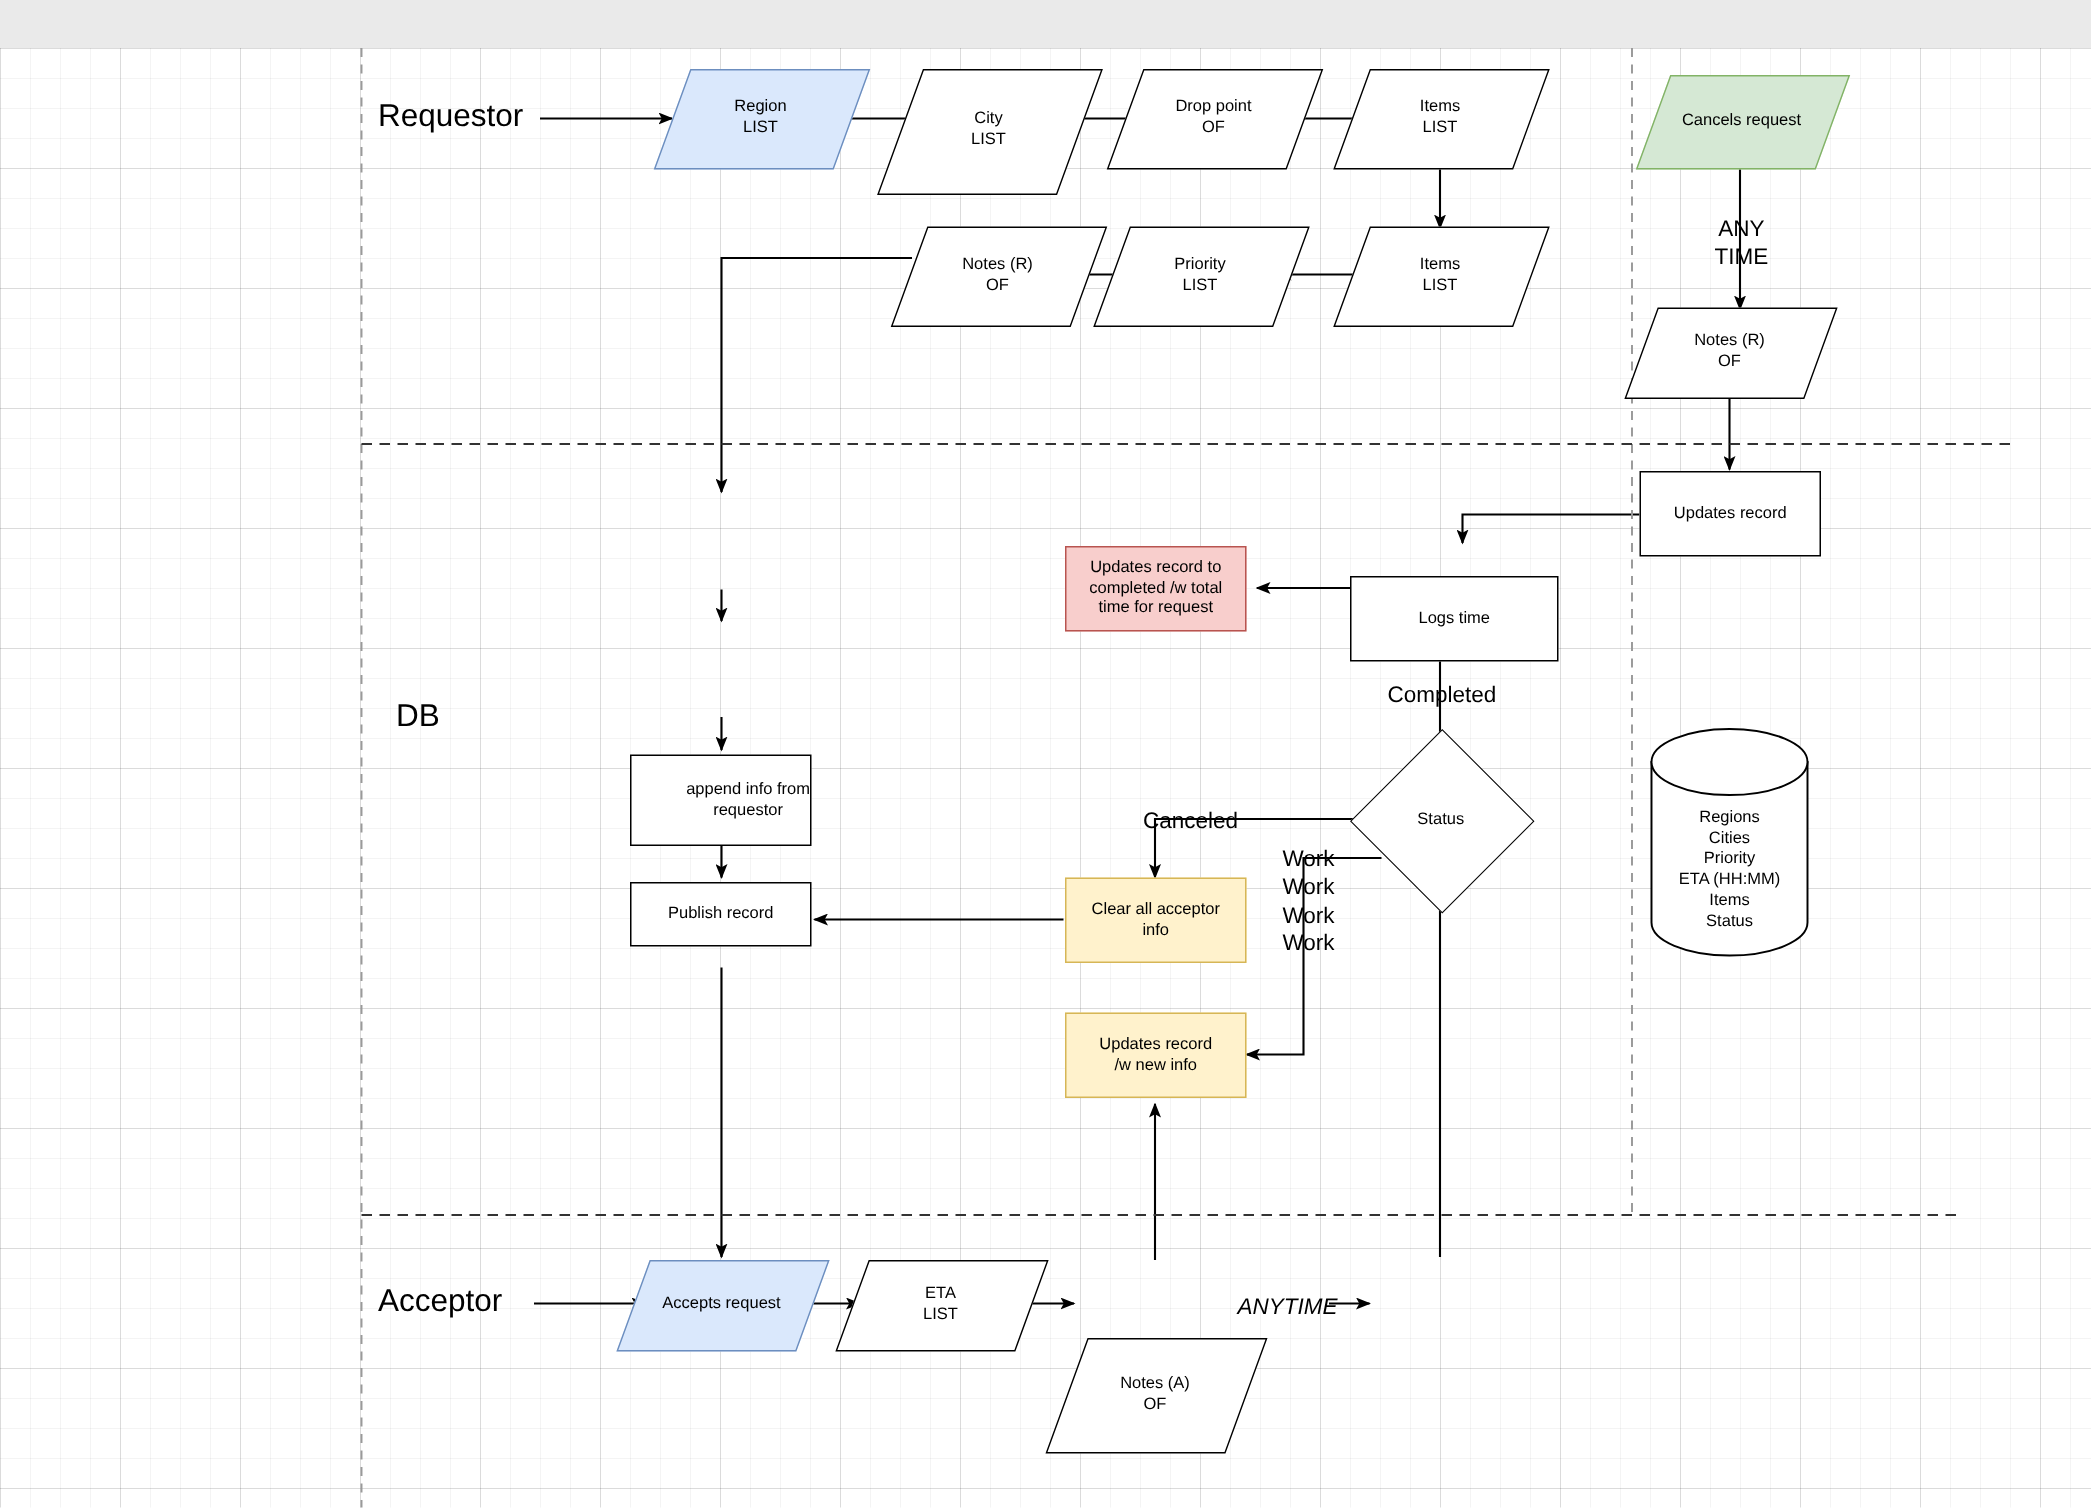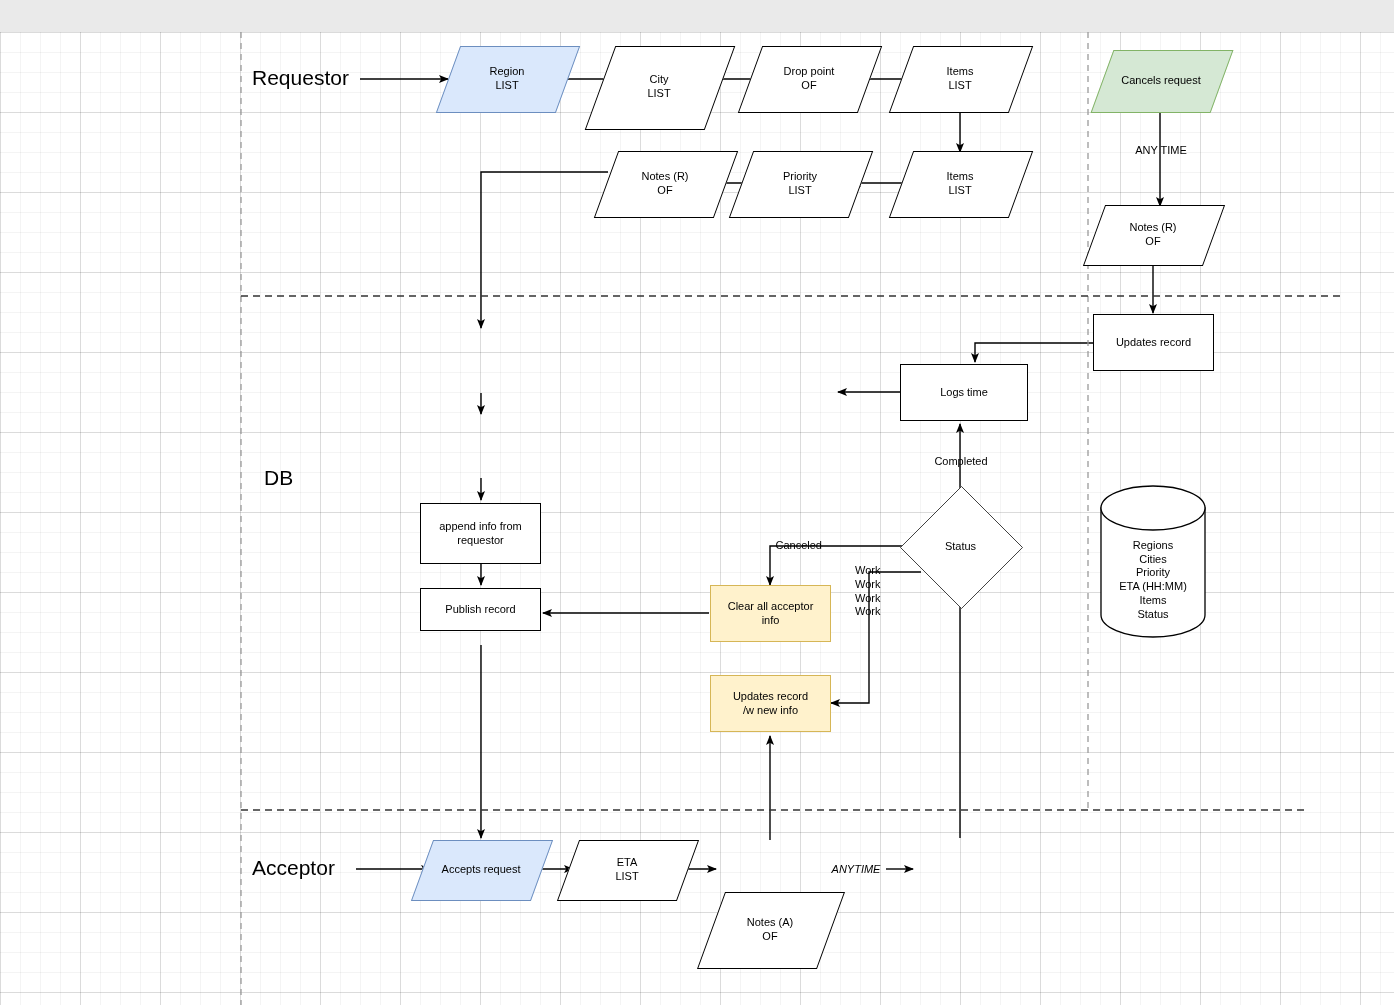--- a/index.html
+++ b/index.html
@@ -50,21 +50,21 @@
   .diamond{background:transparent;border:none;}
   .diamond .shape{position:absolute;left:0;top:0;width:100%;height:100%;
       background:#ffffff;border:1px solid #000;
       transform:rotate(45deg) scale(0.707);}
   .diamond .lbl{position:relative;z-index:2;}
 
   
   .cyl{background:transparent;border:none;}
 
   .swimlabel{position:absolute;font-size:21px;color:#000;white-space:nowrap;}
-  .edgelabel{position:absolute;font-size:11px;color:#000;background:transparent;
+  .edgelabel{position:absolute;font-size:15px;color:#000;background:transparent;
              white-space:pre-line;text-align:center;line-height:1.25;}
 </style>
 </head>
 <body>
 
 <div id="canvas">
 
   <div id="topbar"></div>
 
   <svg id="wires" viewBox="0 0 1394 1005" xmlns="http://www.w3.org/2000/svg">
@@ -189,31 +189,36 @@
     <span class="lbl">Notes (R)
 OF</span>
   </div>
 
   <div class="node rect" style="left:1093px;top:314px;width:121px;height:57px;">
     <span class="lbl">Updates record</span>
   </div>
 
 
 
-  <div class="node rect" style="left:420px;top:503px;width:121px;height:61px;">
+  <div class="node rect" style="left:420px;top:503px;width:121px;height:61px;justify-content:flex-end;">
     <span class="lbl">append info from
 requestor</span>
   </div>
 
   <div class="node rect" style="left:420px;top:588px;width:121px;height:43px;">
     <span class="lbl">Publish record</span>
   </div>
 
-
-  <div class="node rect" style="left:900px;top:364px;width:128px;height:57px;">
+  <div class="node rect red" style="left:710px;top:364px;width:121px;height:57px;">
+    <span class="lbl">Updates record to
+completed /w total
+time for request</span>
+  </div>
+
+  <div class="node rect" style="left:900px;top:384px;width:139px;height:57px;">
     <span class="lbl">Logs time</span>
   </div>
 
   <div class="edgelabel" style="left:925px;top:455px;width:72px;">Completed</div>
 
   <div class="node diamond" style="left:900px;top:486px;width:121px;height:121px;">
     <span class="shape"></span>
     <span class="lbl">Status</span>
   </div>
 

